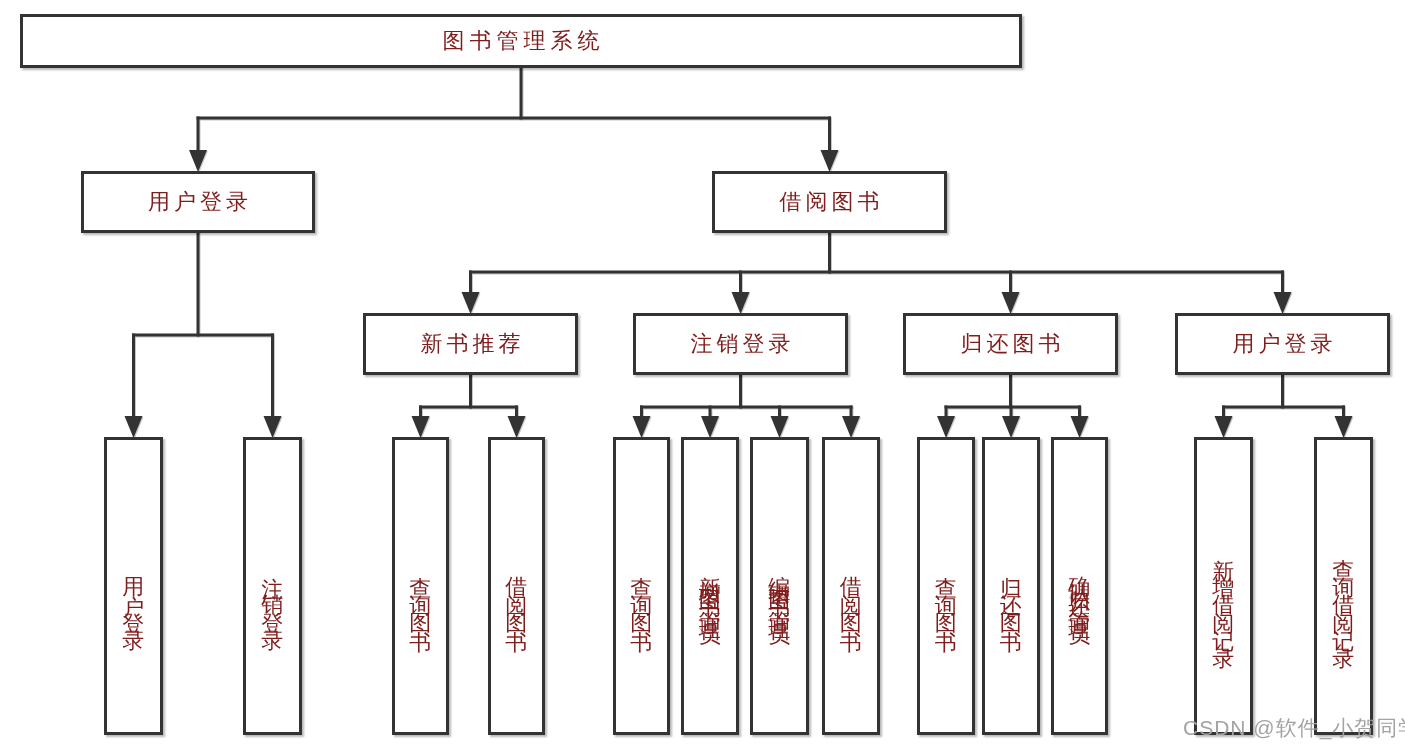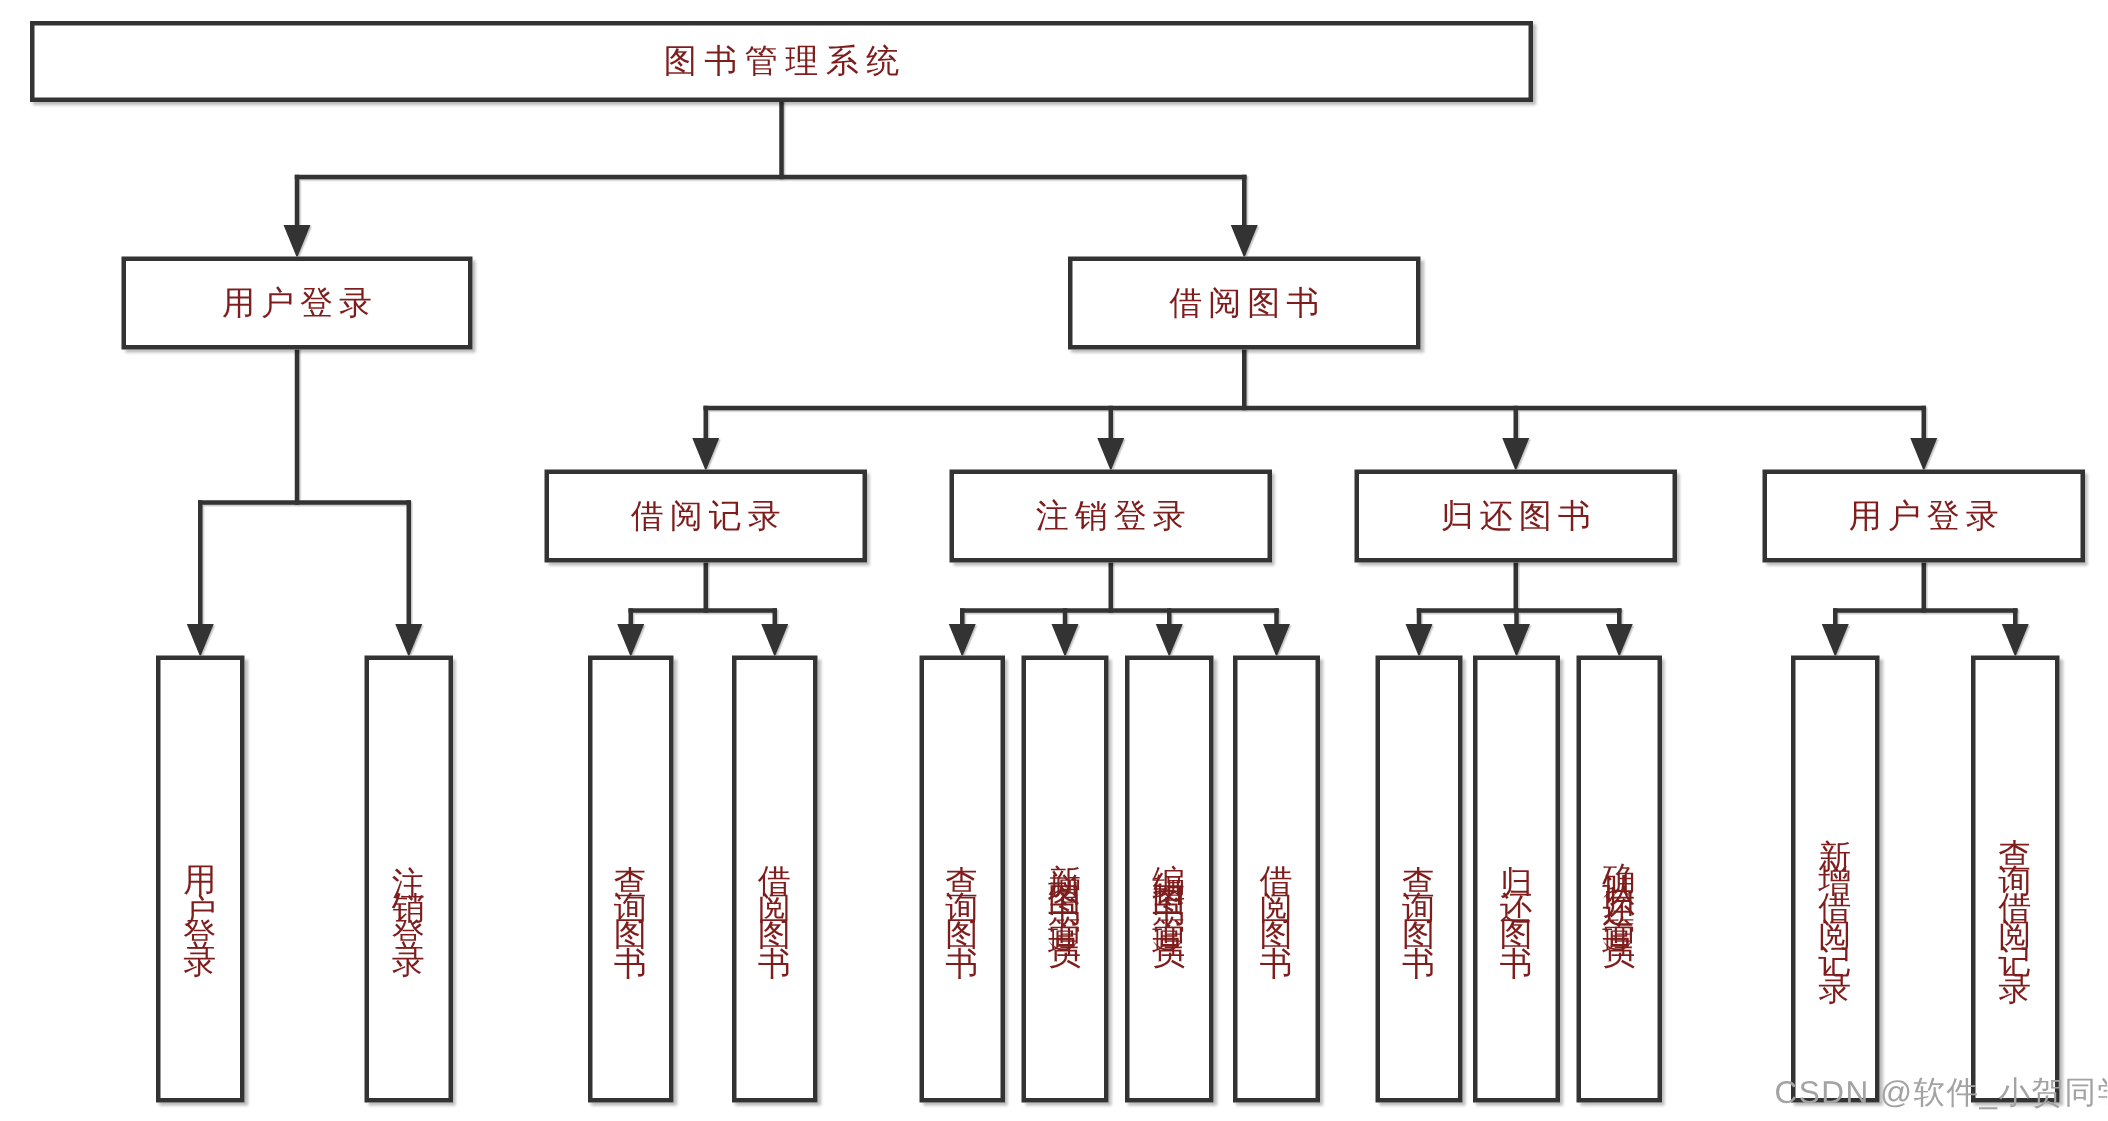--- a/index.html
+++ b/index.html
@@ -143,21 +143,21 @@
       <div class="node h root" style="left: 20px; top: 14px; width: 1002px; height: 54px; border-color: rgb(51, 51, 51);">
         <span class="label">图书管理系统</span>
       </div>
       <div class="node h" style="left: 81px; top: 171px; width: 234px; height: 62px; border-color: rgb(51, 51, 51);">
         <span class="label">用户登录</span>
       </div>
       <div class="node h" style="left: 712px; top: 171px; width: 235px; height: 62px; border-color: rgb(51, 51, 51);">
         <span class="label">借阅图书</span>
       </div>
       <div class="node h" style="left: 363px; top: 313px; width: 215px; height: 62px; border-color: rgb(51, 51, 51);">
-        <span class="label">借阅记录</span>
+        <span class="label">新书推荐</span>
       </div>
       <div class="node h" style="left: 633px; top: 313px; width: 215px; height: 62px; border-color: rgb(51, 51, 51);">
         <span class="label">注销登录</span>
       </div>
       <div class="node h" style="left: 903px; top: 313px; width: 215px; height: 62px; border-color: rgb(51, 51, 51);">
         <span class="label">归还图书</span>
       </div>
       <div class="node h" style="left: 1175px; top: 313px; width: 215px; height: 62px; border-color: rgb(51, 51, 51);">
         <span class="label">用户登录</span>
       </div>

